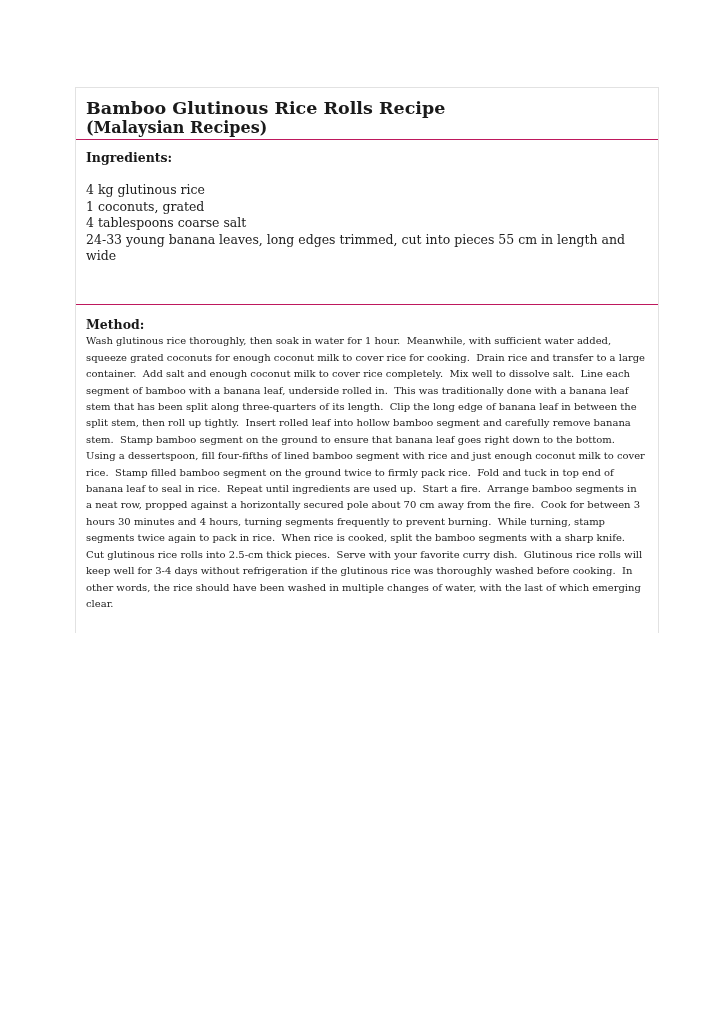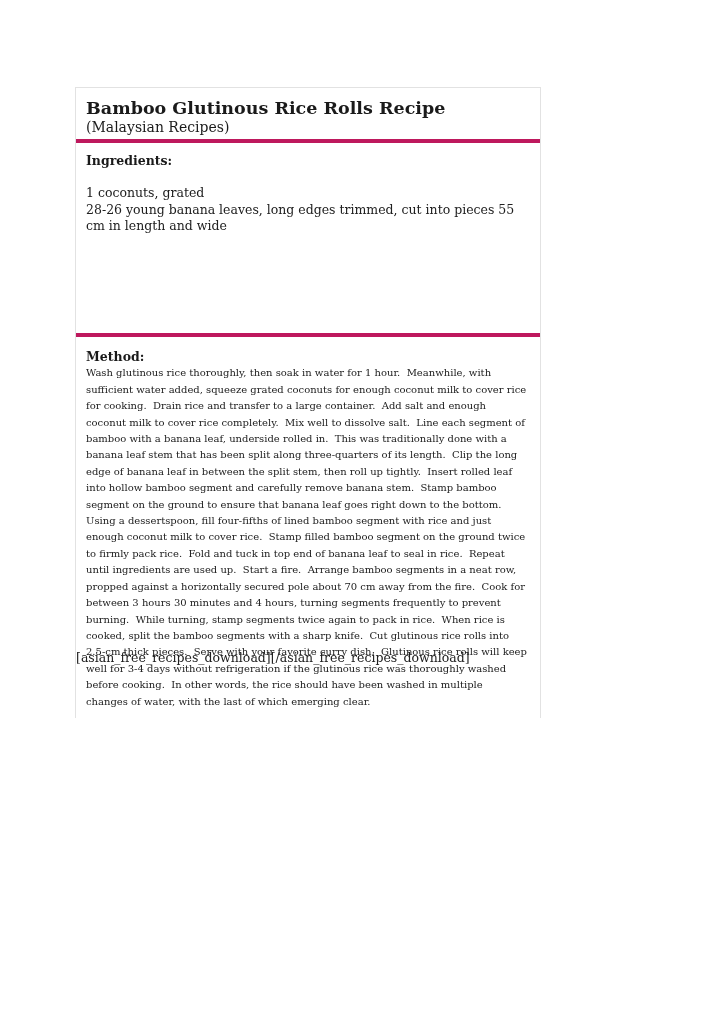--- a/index.html
+++ b/index.html
@@ -14,47 +14,47 @@
   }
   .page {
     position: absolute;
     inset: 0;
     background: #ffffff;
   }
   .recipe-card {
     position: absolute;
     left: 75px;
     top: 87px;
-    width: 466px;
+    width: 584px;
     box-sizing: border-box;
     border: 1px solid #e2e2e2;
     border-bottom: none;
     background: #ffffff;
   }
   .section {
     box-sizing: border-box;
   }
   .section + .section {
-    border-top: 4px solid #be185d;
+    border-top: 1px solid #be185d;
   }
   .title-section {
     padding: 8px 12px 4px 10px;
     height: 51px;
   }
   .recipe-title {
     margin: 0;
     font-size: 17.5px;
     line-height: 24px;
     font-weight: bold;
     color: #1a1a1a;
   }
   .recipe-subtitle {
-    font-size: 14px;
+    font-size: 16px;
     line-height: 15px;
-    font-weight: normal;
+    font-weight: bold;
     color: #1a1a1a;
   }
   .ingredients-section {
     padding: 10px 13px 12px 10px;
     height: 165px;
   }
   .section-heading {
     font-size: 12.5px;
     line-height: 16.4px;
     font-weight: bold;
@@ -64,21 +64,20 @@
     margin-top: 16px;
   }
   .ingredient-line {
     font-size: 12.5px;
     line-height: 16.4px;
     white-space: pre-wrap;
   }
   .method-section {
     padding: 12px 13px 8px 10px;
     min-height: 329px;
-    margin-top: 29px;
   }
   .method-text {
     font-size: 10px;
     line-height: 16.4px;
     white-space: pre-wrap;
     text-align: left;
   }
   .shortcode {
     position: absolute;
     left: 76px;
@@ -96,27 +95,28 @@
   <div class="recipe-card">
 
     <div class="section title-section">
       <h1 class="recipe-title">Bamboo Glutinous Rice Rolls Recipe</h1>
       <div class="recipe-subtitle">(Malaysian Recipes)</div>
     </div>
 
     <div class="section ingredients-section">
       <div class="section-heading">Ingredients:</div>
       <div class="ingredient-list">
+          <div class="ingredient-line">4 kg glutinous rice</div>
           <div class="ingredient-line">1 coconuts, grated</div>
-          <div class="ingredient-line">28-26 young banana leaves, long edges trimmed, cut into pieces 55 cm in length and wide</div>
+          <div class="ingredient-line">4 tablespoons coarse salt</div>
+          <div class="ingredient-line">24-33 young banana leaves, long edges trimmed, cut into pieces 55 cm in length and wide</div>
         </div>
     </div>
 
     <div class="section method-section">
       <div class="section-heading">Method:</div>
       <div class="method-text">Wash glutinous rice thoroughly, then soak in water for 1 hour.  Meanwhile, with sufficient water added, squeeze grated coconuts for enough coconut milk to cover rice for cooking.  Drain rice and transfer to a large container.  Add salt and enough coconut milk to cover rice completely.  Mix well to dissolve salt.  Line each segment of bamboo with a banana leaf, underside rolled in.  This was traditionally done with a banana leaf stem that has been split along three-quarters of its length.  Clip the long edge of banana leaf in between the split stem, then roll up tightly.  Insert rolled leaf into hollow bamboo segment and carefully remove banana stem.  Stamp bamboo segment on the ground to ensure that banana leaf goes right down to the bottom.  Using a dessertspoon, fill four-fifths of lined bamboo segment with rice and just enough coconut milk to cover rice.  Stamp filled bamboo segment on the ground twice to firmly pack rice.  Fold and tuck in top end of banana leaf to seal in rice.  Repeat until ingredients are used up.  Start a fire.  Arrange bamboo segments in a neat row, propped against a horizontally secured pole about 70 cm away from the fire.  Cook for between 3 hours 30 minutes and 4 hours, turning segments frequently to prevent burning.  While turning, stamp segments twice again to pack in rice.  When rice is cooked, split the bamboo segments with a sharp knife.  Cut glutinous rice rolls into 2.5-cm thick pieces.  Serve with your favorite curry dish.  Glutinous rice rolls will keep well for 3-4 days without refrigeration if the glutinous rice was thoroughly washed before cooking.  In other words, the rice should have been washed in multiple changes of water, with the last of which emerging clear.</div>
     </div>
 
   </div>
 
-  <div class="shortcode">[asian_free_recipes_download][/asian_free_recipes_download]</div>
 
 </div>
 
 </body></html>

